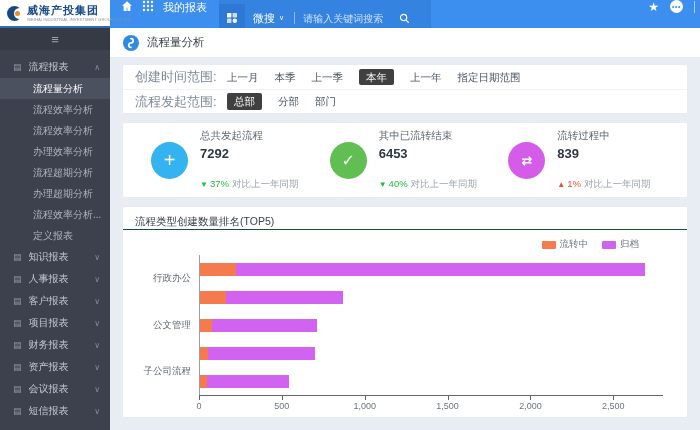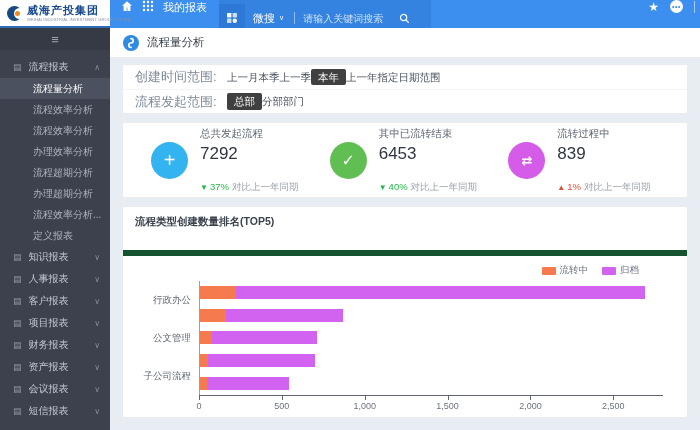--- a/index.html
+++ b/index.html
@@ -47,37 +47,37 @@
   .page-title{ height:30px; background:#fff; display:flex; align-items:center; gap:8px; padding-left:13px; border-bottom:1px solid #E6EAEE; flex:none;}
   .page-title .ttext{ font-size:11.5px; color:#3C4450;}
   .content{ flex:1; padding:6px 12px 0; display:flex; flex-direction:column; overflow:hidden;}
   .card{ background:#fff; border:1px solid #E8ECF1; border-radius:2px;}
 
   
   .filters{ margin-bottom:8px; flex:none;}
   .frow{ height:24px; display:flex; align-items:center; padding-left:12px;}
   .frow + .frow{ border-top:1px solid #F1F3F6;}
   .flabel{ width:92px; font-size:13px; color:#7E8999; flex:none;}
-  .fopts{ display:flex; align-items:center; }
+  .fopts{ display:flex; align-items:center; gap:16px;}
   .fopt{ font-size:10.5px; color:#4A5360; cursor:pointer; line-height:1;}
   .fopt.sel{ background:#404040; color:#fff; padding:3px 7px; border-radius:2px;}
 
   
   .stats{ height:76px; margin-bottom:8px; display:flex; align-items:center; padding-left:28px; flex:none;}
   .stat{ display:flex; align-items:center; gap:12px; width:215px;}
   .scircle{ width:37px; height:37px; border-radius:50%; color:#fff; display:flex; align-items:center; justify-content:center; flex:none;}
   .slabel{ font-size:10.5px; color:#5E6772; margin-bottom:3px; white-space:nowrap;}
-  .svalue{ font-size:17px; font-weight:normal; color:#2F3742; margin-bottom:17px;}
+  .svalue{ font-size:13px; font-weight:bold; color:#2F3742; margin-bottom:17px;}
   .strend{ font-size:9.5px; color:#9AA3AD; white-space:nowrap;}
   .strend .arrow{ font-size:8px; margin-right:2px;}
   .strend .pct{ margin-right:3px;}
 
   
   .chartcard{ flex:1; display:flex; flex-direction:column; margin-bottom:12px; overflow:hidden;}
-  .chead{ padding:8px 12px 21px; font-size:10.5px; font-weight:bold; color:#3A424D; border-bottom:6px solid #14532d; flex:none;}
+  .chead{ padding:8px 12px 0; font-size:10.5px; font-weight:normal; color:#3A424D; border-bottom:1px solid #14532d; flex:none;}
   .legend{ display:flex; justify-content:flex-end; align-items:center; gap:14px; padding:8px 48px 0 0; flex:none;}
   .litem{ display:flex; align-items:center; gap:4px; font-size:9.5px; color:#6B7480; cursor:pointer;}
   .lswatch{ width:14px; height:8px; border-radius:1px;}
   .plotwrap{ flex:1; display:flex; flex-direction:column; padding:4px 24px 4px 10px;}
   .plot{ flex:1; display:flex;}
   .plabels{ width:66px; display:flex; flex-direction:column; flex:none;}
   .plabel{ flex:1; display:flex; align-items:center; justify-content:flex-end; padding-right:8px; font-size:9.5px; color:#5E6772; white-space:nowrap;}
   .parea{ flex:1; border-left:1px solid #98A0AA; display:flex; flex-direction:column;}
   .prow{ flex:1; display:flex; align-items:center;}
   .pbar{ height:13px; display:flex;}

